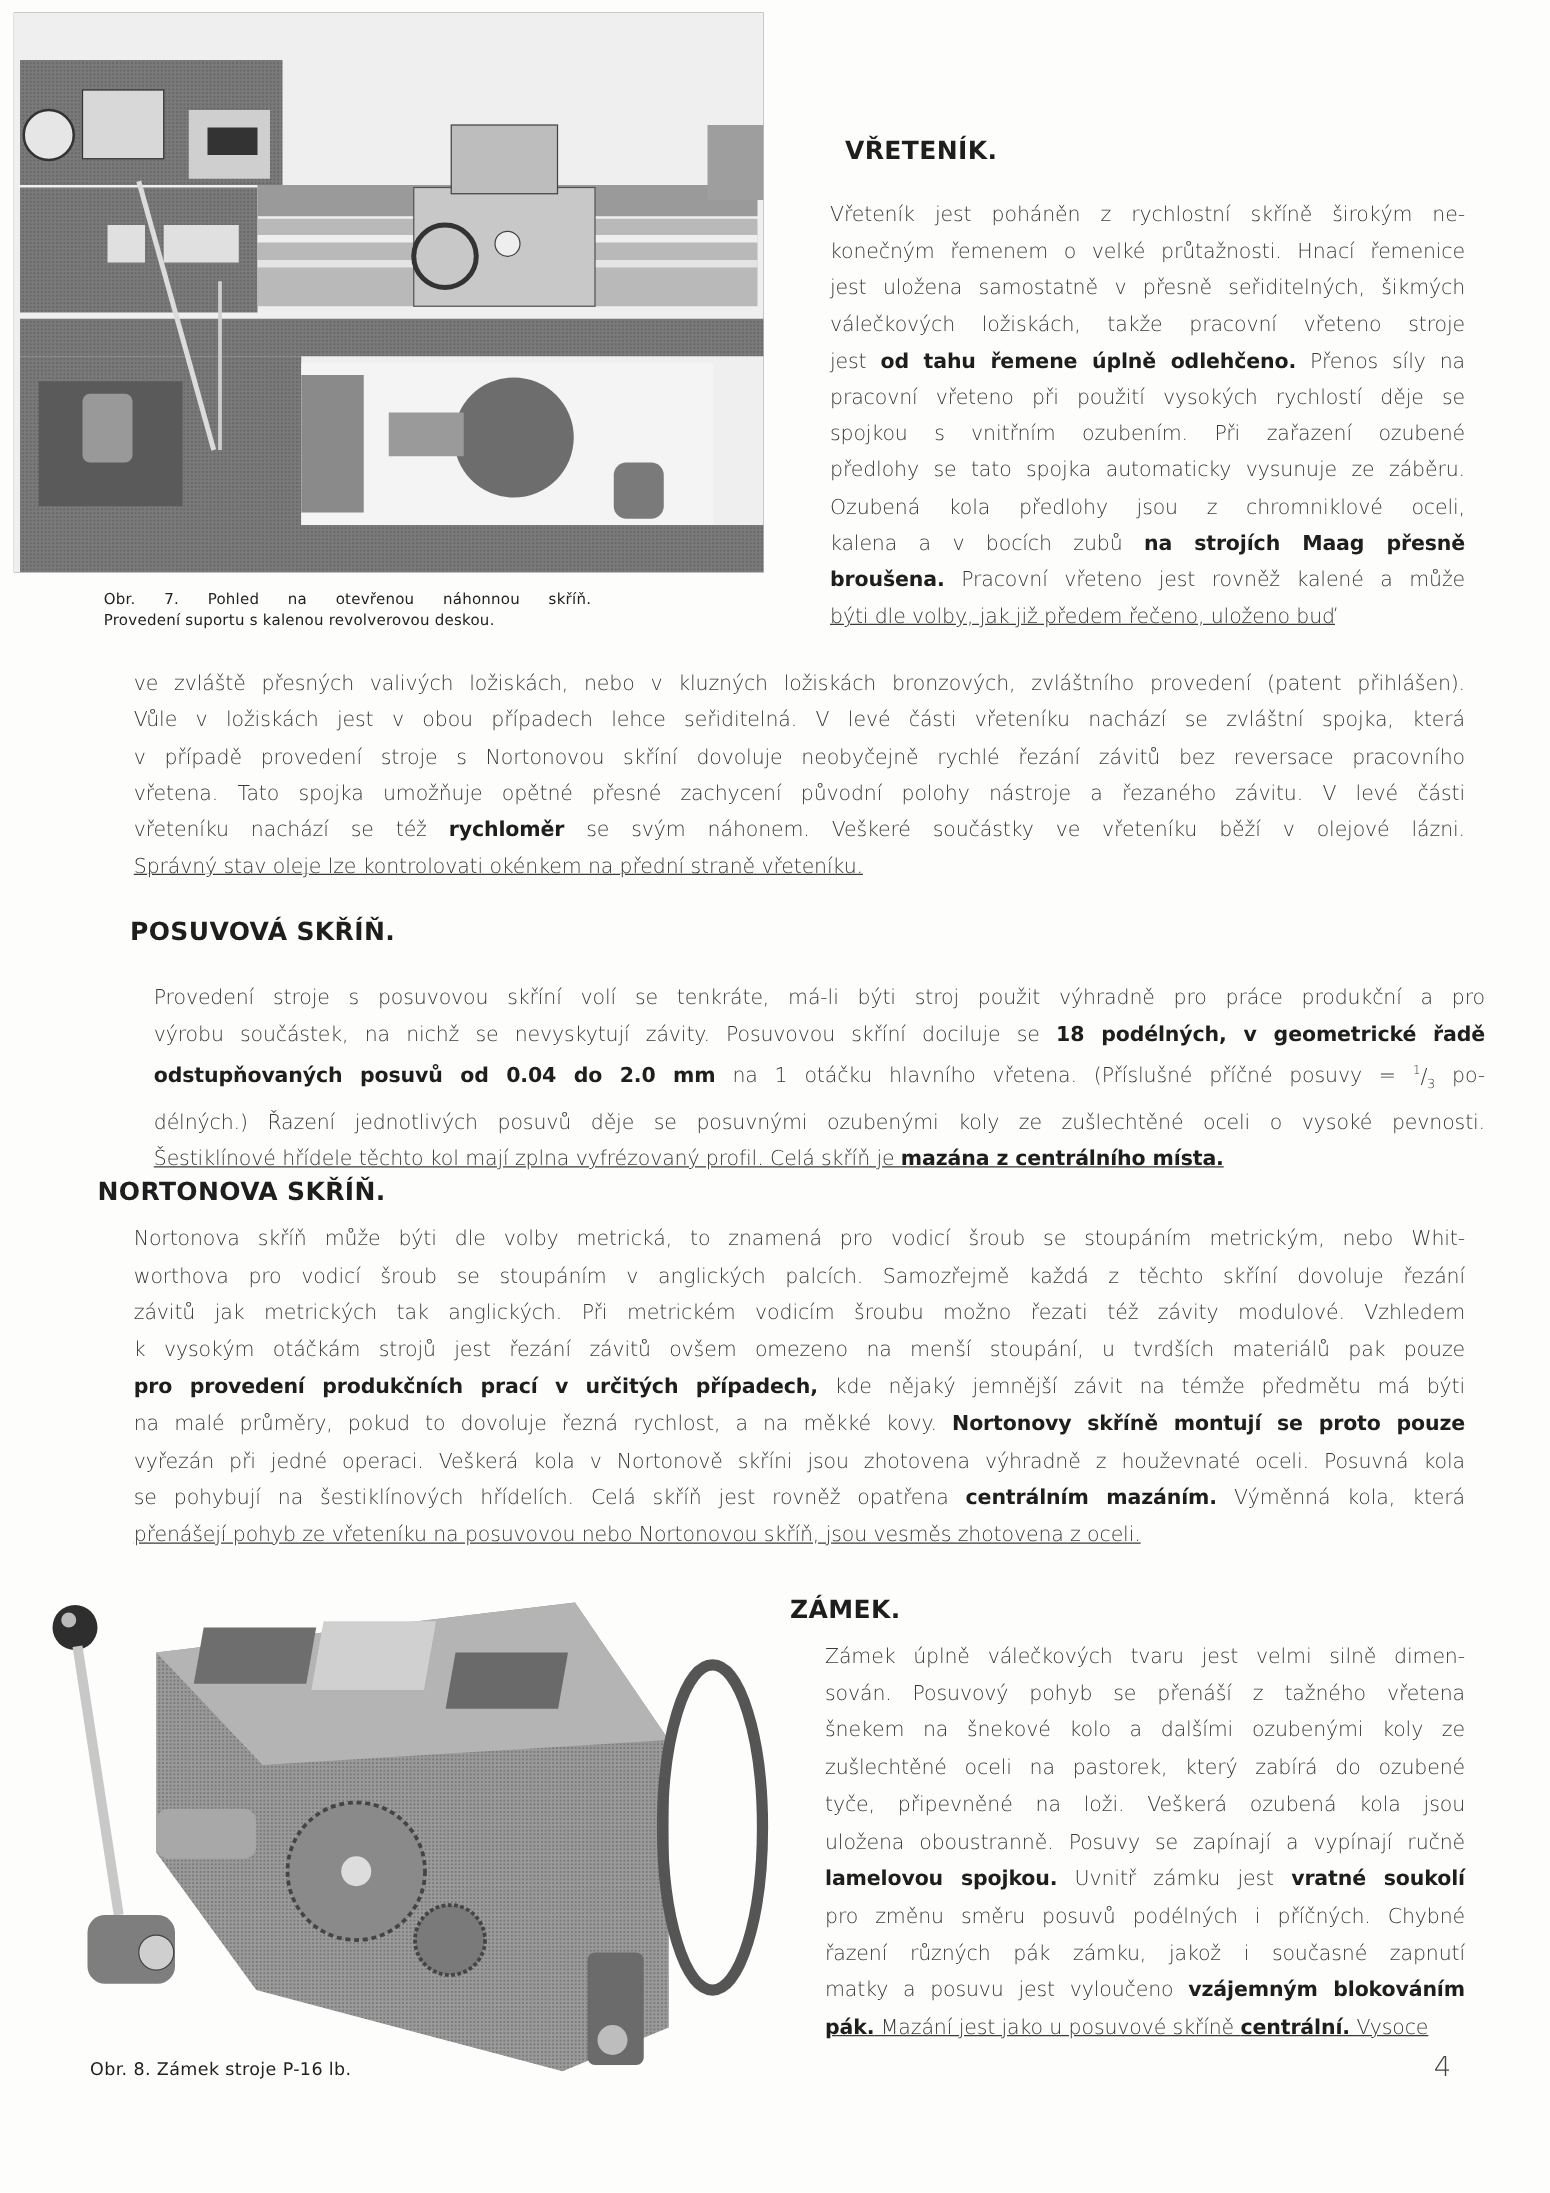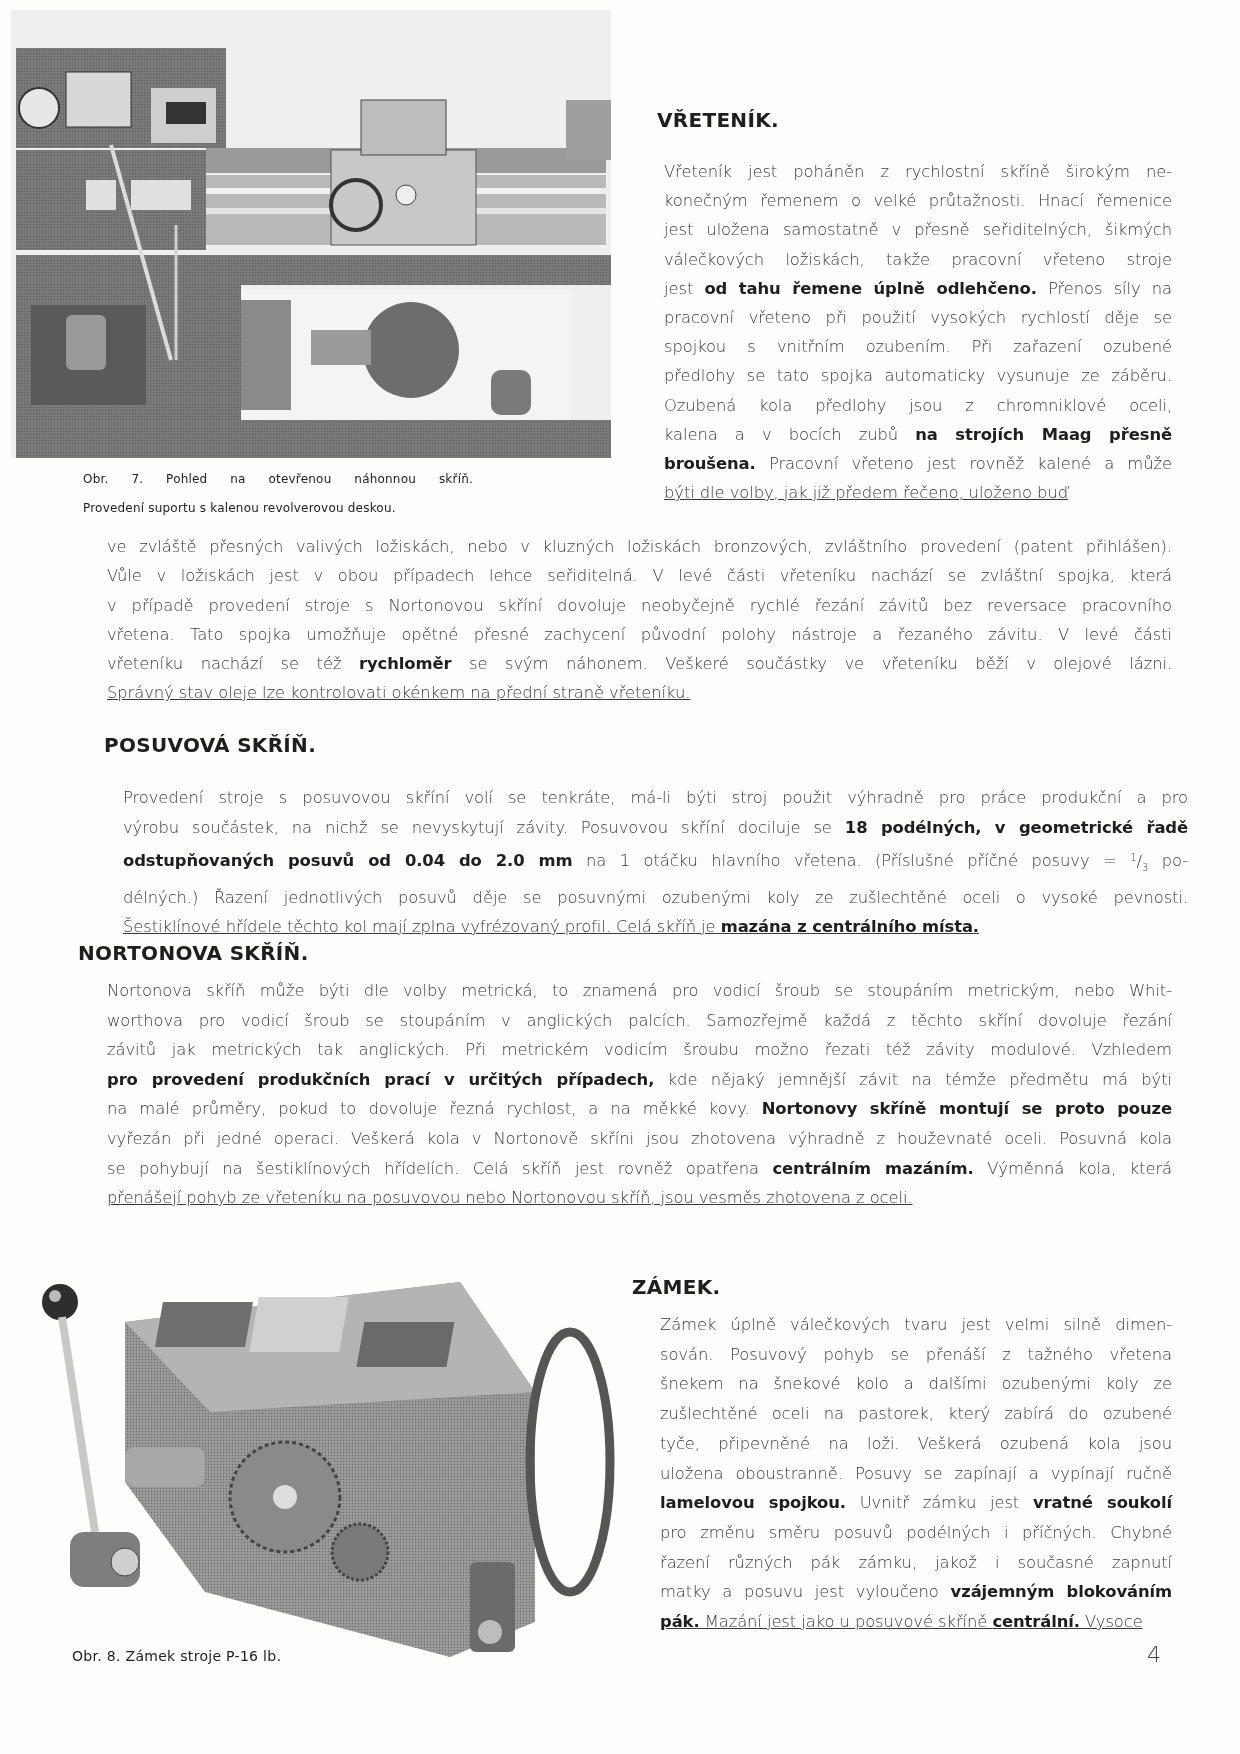--- a/index.html
+++ b/index.html
@@ -13,21 +13,21 @@
   .fig7 {
     position: absolute; left: 11px; top: 10px; width: 600px; height: 448px;
     background: #8c8c8c; overflow: hidden;
   }
   .fig7 svg { display: block; width: 100%; height: 100%; }
   .caption7 {
     position: absolute; left: 83px; top: 471px; width: 390px;
     font-size: 12px; line-height: 17px; color: #222; letter-spacing: 0.2px;
   }
   .caption7 div { text-align: justify; text-align-last: justify; }
-  .caption7 div:last-child { text-align-last: left; margin-top: 12px; }
+  .caption7 div:last-child { text-align-last: left; }
 
   
   .h {
     position: absolute; font-family: "DejaVu Sans", sans-serif; font-weight: bold;
     font-size: 20px; color: #1e1e1e; letter-spacing: 0.3px; margin: 0;
   }
 
   
   .p {
     position: absolute; font-family: "DejaVu Sans", sans-serif; font-weight: 300;
@@ -102,21 +102,21 @@
       <line x1="100" y1="135" x2="160" y2="350" stroke="#dcdcdc" stroke-width="4"></line>
       <line x1="165" y1="215" x2="165" y2="350" stroke="#d0d0d0" stroke-width="3"></line>
       <rect x="5" y="410" width="595" height="38" fill="url(#dots)"></rect>
     </svg>
   </div>
   <div class="caption7">
     <div>Obr. 7. Pohled na otevřenou náhonnou skříň.</div>
     <div>Provedení suportu s kalenou revolverovou deskou.</div>
   </div>
 
-  <h2 class="h" style="left:657px; top:108px;">VŘETENÍK.</h2>
+  <h2 class="h" style="left:676px; top:108px;">VŘETENÍK.</h2>
   <div class="p" id="vret-narrow" style="left:664px; top:157px; width:508px; line-height:29.2px;">
       <span class="ln">Vřeteník jest poháněn z rychlostní skříně širokým ne-</span>
       <span class="ln">konečným řemenem o velké průtažnosti. Hnací řemenice</span>
       <span class="ln">jest uložena samostatně v přesně seřiditelných, šikmých</span>
       <span class="ln">válečkových ložiskách, takže pracovní vřeteno stroje</span>
       <span class="ln">jest <b>od tahu řemene úplně odlehčeno.</b> Přenos síly na</span>
       <span class="ln">pracovní vřeteno při použití vysokých rychlostí děje se</span>
       <span class="ln">spojkou s vnitřním ozubením. Při zařazení ozubené</span>
       <span class="ln">předlohy se tato spojka automaticky vysunuje ze záběru.</span>
       <span class="ln">Ozubená kola předlohy jsou z chromniklové oceli,</span>
@@ -140,20 +140,21 @@
       <span class="ln"><b>odstupňovaných posuvů od 0.04 do 2.0 mm</b> na 1 otáčku hlavního vřetena. (Příslušné příčné posuvy = <span><sup class="frac">1</sup>/<sub class="frac" style="font-size:10px">3</sub></span> po-</span>
       <span class="ln">délných.) Řazení jednotlivých posuvů děje se posuvnými ozubenými koly ze zušlechtěné oceli o vysoké pevnosti.</span>
       <span class="ln last">Šestiklínové hřídele těchto kol mají zplna vyfrézovaný profil. Celá skříň je <b>mazána z centrálního místa.</b></span>
     </div>
 
   <h2 class="h" style="left:78px; top:941px;">NORTONOVA SKŘÍŇ.</h2>
   <div class="p" id="norton" style="left:107px; top:976px; width:1065px; line-height:29.6px;">
       <span class="ln">Nortonova skříň může býti dle volby metrická, to znamená pro vodicí šroub se stoupáním metrickým, nebo Whit-</span>
       <span class="ln">worthova pro vodicí šroub se stoupáním v anglických palcích. Samozřejmě každá z těchto skříní dovoluje řezání</span>
       <span class="ln">závitů jak metrických tak anglických. Při metrickém vodicím šroubu možno řezati též závity modulové. Vzhledem</span>
+      <span class="ln">k vysokým otáčkám strojů jest řezání závitů ovšem omezeno na menší stoupání, u tvrdších materiálů pak pouze</span>
       <span class="ln"><b>pro provedení produkčních prací v určitých případech,</b> kde nějaký jemnější závit na témže předmětu má býti</span>
       <span class="ln">na malé průměry, pokud to dovoluje řezná rychlost, a na měkké kovy. <b>Nortonovy skříně montují se proto pouze</b></span>
       <span class="ln">vyřezán při jedné operaci. Veškerá kola v Nortonově skříni jsou zhotovena výhradně z houževnaté oceli. Posuvná kola</span>
       <span class="ln">se pohybují na šestiklínových hřídelích. Celá skříň jest rovněž opatřena <b>centrálním mazáním.</b> Výměnná kola, která</span>
       <span class="ln last">přenášejí pohyb ze vřeteníku na posuvovou nebo Nortonovou skříň, jsou vesměs zhotovena z oceli.</span>
     </div>
 
   <h2 class="h" style="left:632px; top:1275px;">ZÁMEK.</h2>
   <div class="p" id="zamek" style="left:660px; top:1310px; width:512px; line-height:29.7px;">
       <span class="ln">Zámek úplně válečkových tvaru jest velmi silně dimen-</span>

